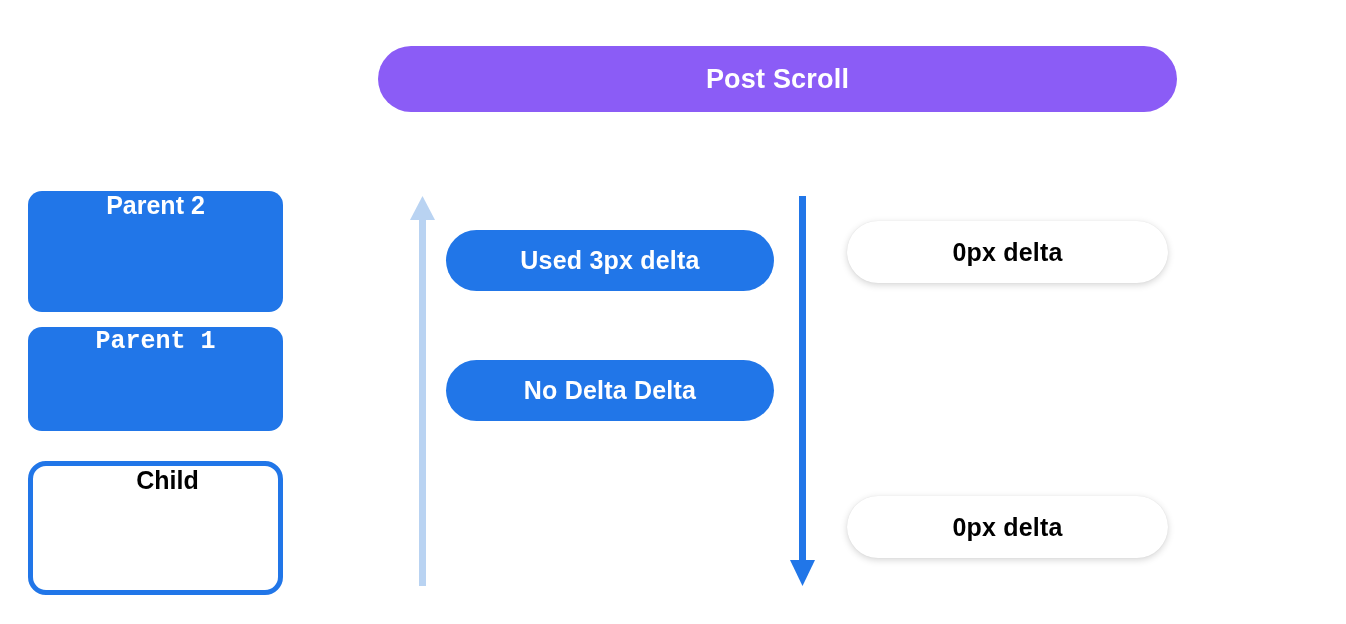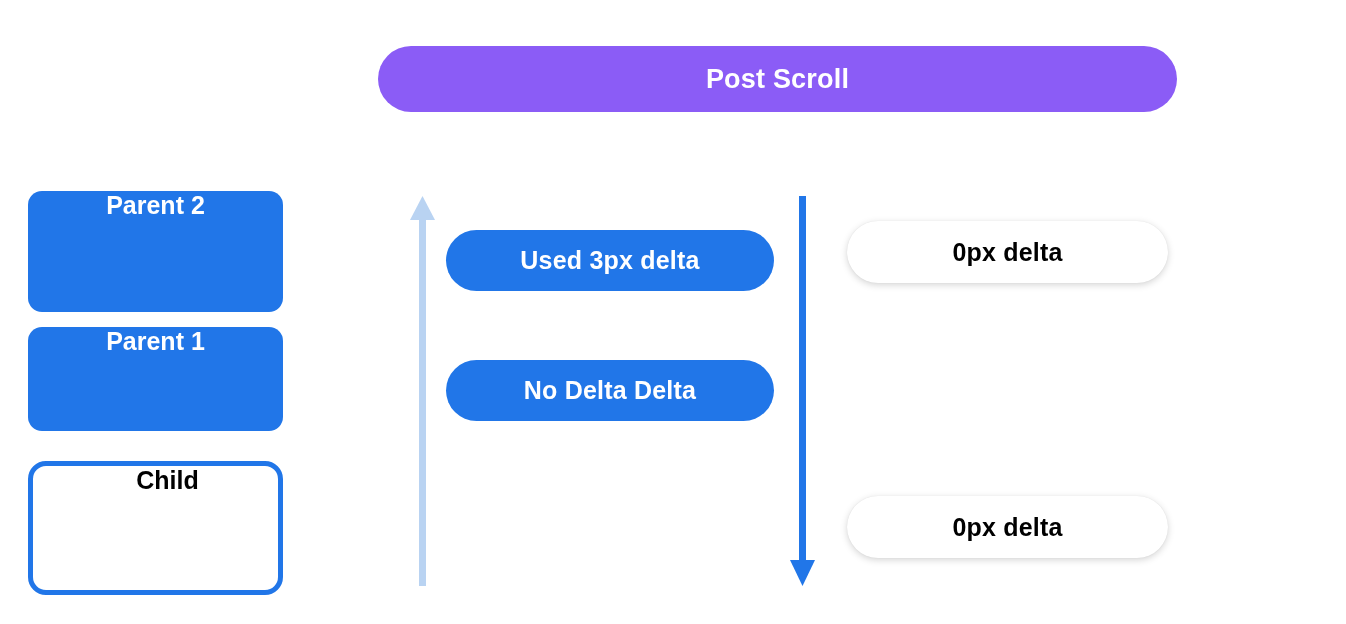--- a/index.html
+++ b/index.html
@@ -64,21 +64,21 @@
     border-radius: 18px;
     padding-left: 24px;
   }
   .stack-box.outlined .label {
     color: #000000;
     font-size: 25px;
     font-weight: bold;
   }
 
   #box-parent2 { top: 191px;  height: 121px; }
-  #box-parent1 { top: 327px;  height: 104px; }
+  #box-parent1 { top: 327px;  height: 104px; font-family: Liberation Mono, monospace; }
   #box-child   { top: 461px;  height: 134px; }
 
   
   .arrow {
     position: absolute;
   }
 
   
   .mid-pill {
     position: absolute;

